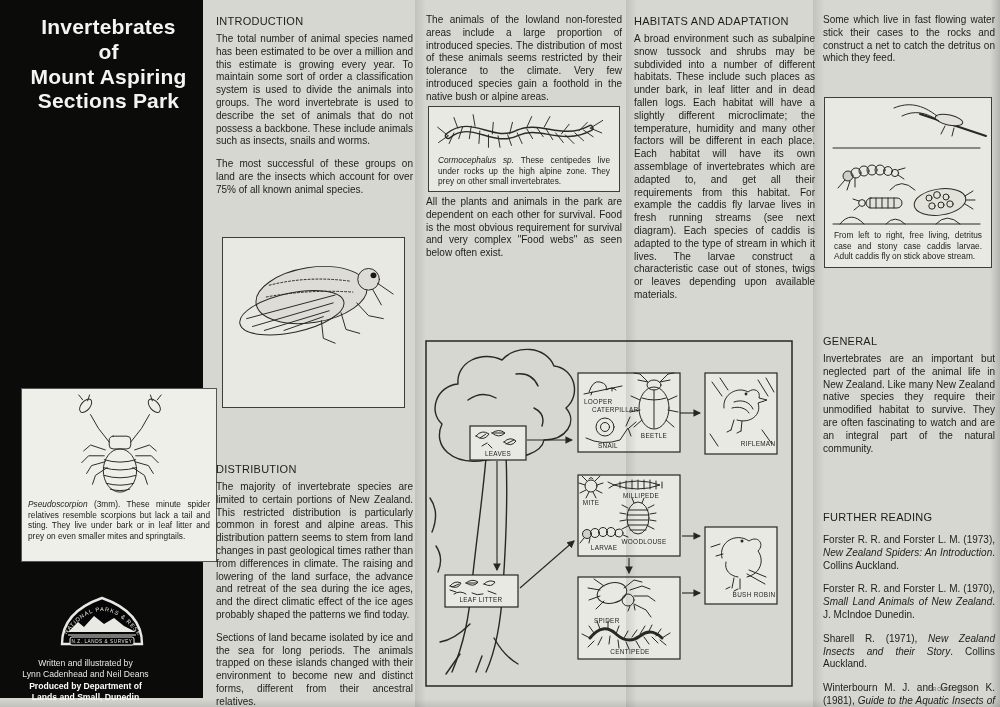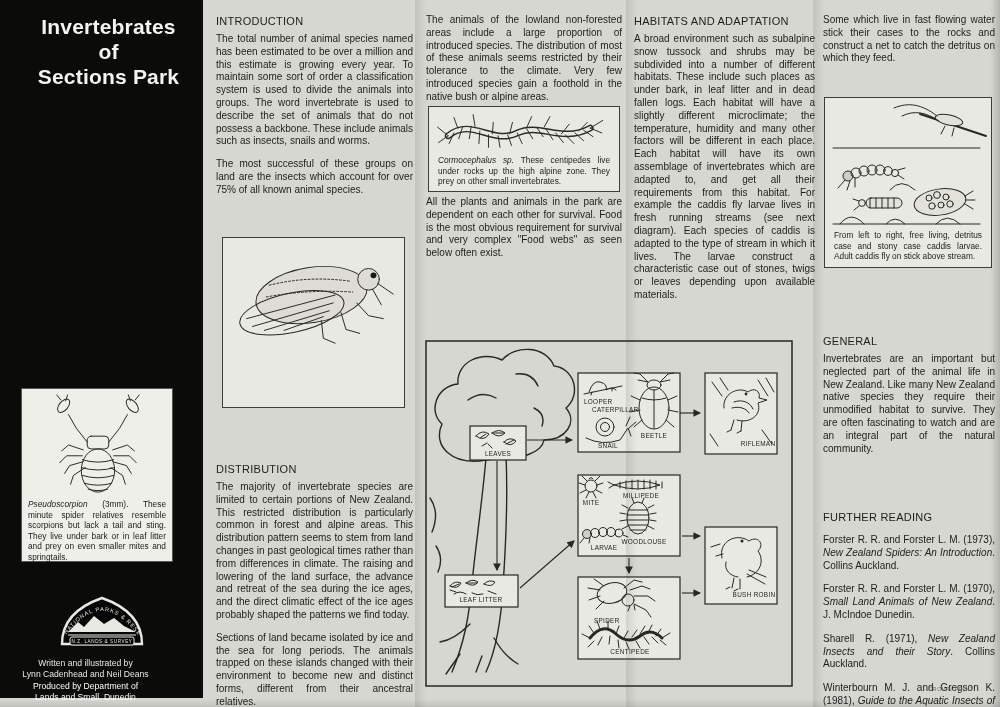--- a/index.html
+++ b/index.html
@@ -11,28 +11,28 @@
   .fold.f1{left:415px}.fold.f2{left:626px}.fold.f3{left:813px}
   .edge-r{position:absolute;top:0;bottom:0;right:0;width:10px;pointer-events:none;
         background:linear-gradient(to left, rgba(0,0,0,.16), rgba(0,0,0,0));}
   .edge-b{position:absolute;left:0;right:0;bottom:0;height:8px;pointer-events:none;
         background:linear-gradient(to top, rgba(0,0,0,.10), rgba(0,0,0,0));}
 
   
   .cover{position:absolute;left:0;top:0;width:203px;height:698px;background:#0b0b0a;color:#f4f4f1;}
   .cover .title{font-weight:bold;font-size:21px;line-height:1.18;text-align:center;
         padding:15px 0 0 14px;letter-spacing:.2px;}
-  .ps-box{position:absolute;left:21px;top:388px;width:152px;height:174px;background:#efefea;
+  .ps-box{position:absolute;left:21px;top:388px;width:196px;height:174px;background:#efefea;
         border:1px solid #555;color:#16160f;padding:4px 6px;box-sizing:border-box;}
   .ps-art{display:block;margin:0 auto;}
   .ps-cap{font-size:8.3px;line-height:1.28;text-align:justify;margin:2px 0 0;color:#1a1a18;}
   .logo-wrap{position:absolute;left:0;top:592px;width:203px;text-align:center;}
   .credits{position:absolute;left:0;top:658px;width:171px;text-align:center;
         font-size:8.6px;line-height:1.32;color:#e8e8e4;}
-  .credits .b{font-weight:normal;color:#fcfcf9;}
+  .credits .b{font-weight:bold;color:#fcfcf9;}
 
   
   .col{position:absolute;font-size:10px;line-height:1.28;}
   .h{font-weight:normal;font-size:11px;letter-spacing:.25px;margin:0 0 5px;}
   .p{margin:0 0 10px;text-align:justify;}
   .col1{left:216px;top:14px;width:197px;}
   .col1b{left:216px;top:462px;width:197px;}
   .col2{left:426px;top:14px;width:196px;}
   .col2b{left:426px;top:196px;width:196px;}
   .col3{left:634px;top:14px;width:181px;}
@@ -62,20 +62,21 @@
 </style>
 </head>
 <body>
 
 <div class="page">
 
   <aside class="cover">
     <div class="title">
       <div>Invertebrates</div>
       <div>of</div>
+      <div>Mount Aspiring</div>
       <div>Sections Park</div>
     </div>
 
     <div class="ps-box">
       <svg class="ps-art" width="128" height="104" viewBox="0 0 130 106">
         <g class="ln">
 
           <path d="M55 50 L44 36 L36 22"></path>
           <ellipse cx="31" cy="13" rx="8" ry="4.5" transform="rotate(-50 31 13)"></ellipse>
           <path d="M28 7 l-4 -5 M33 8 l2 -6"></path>

